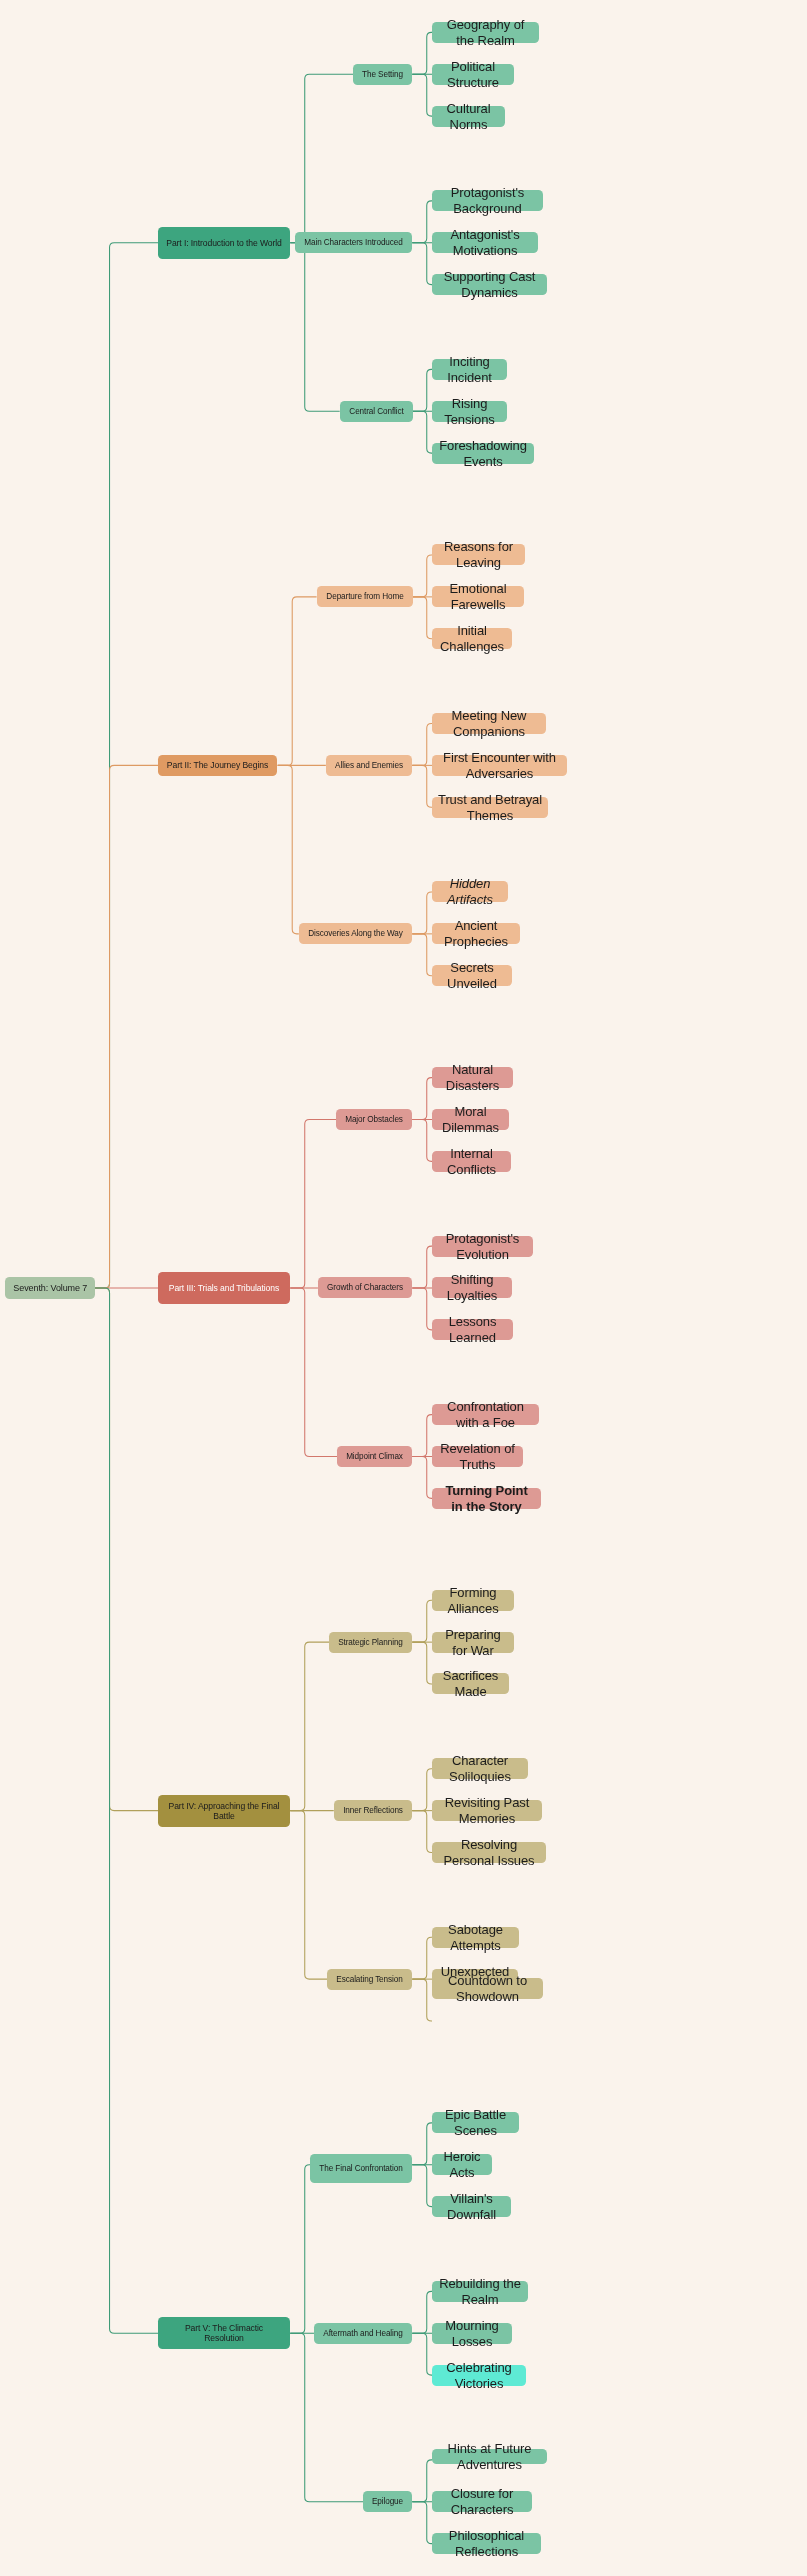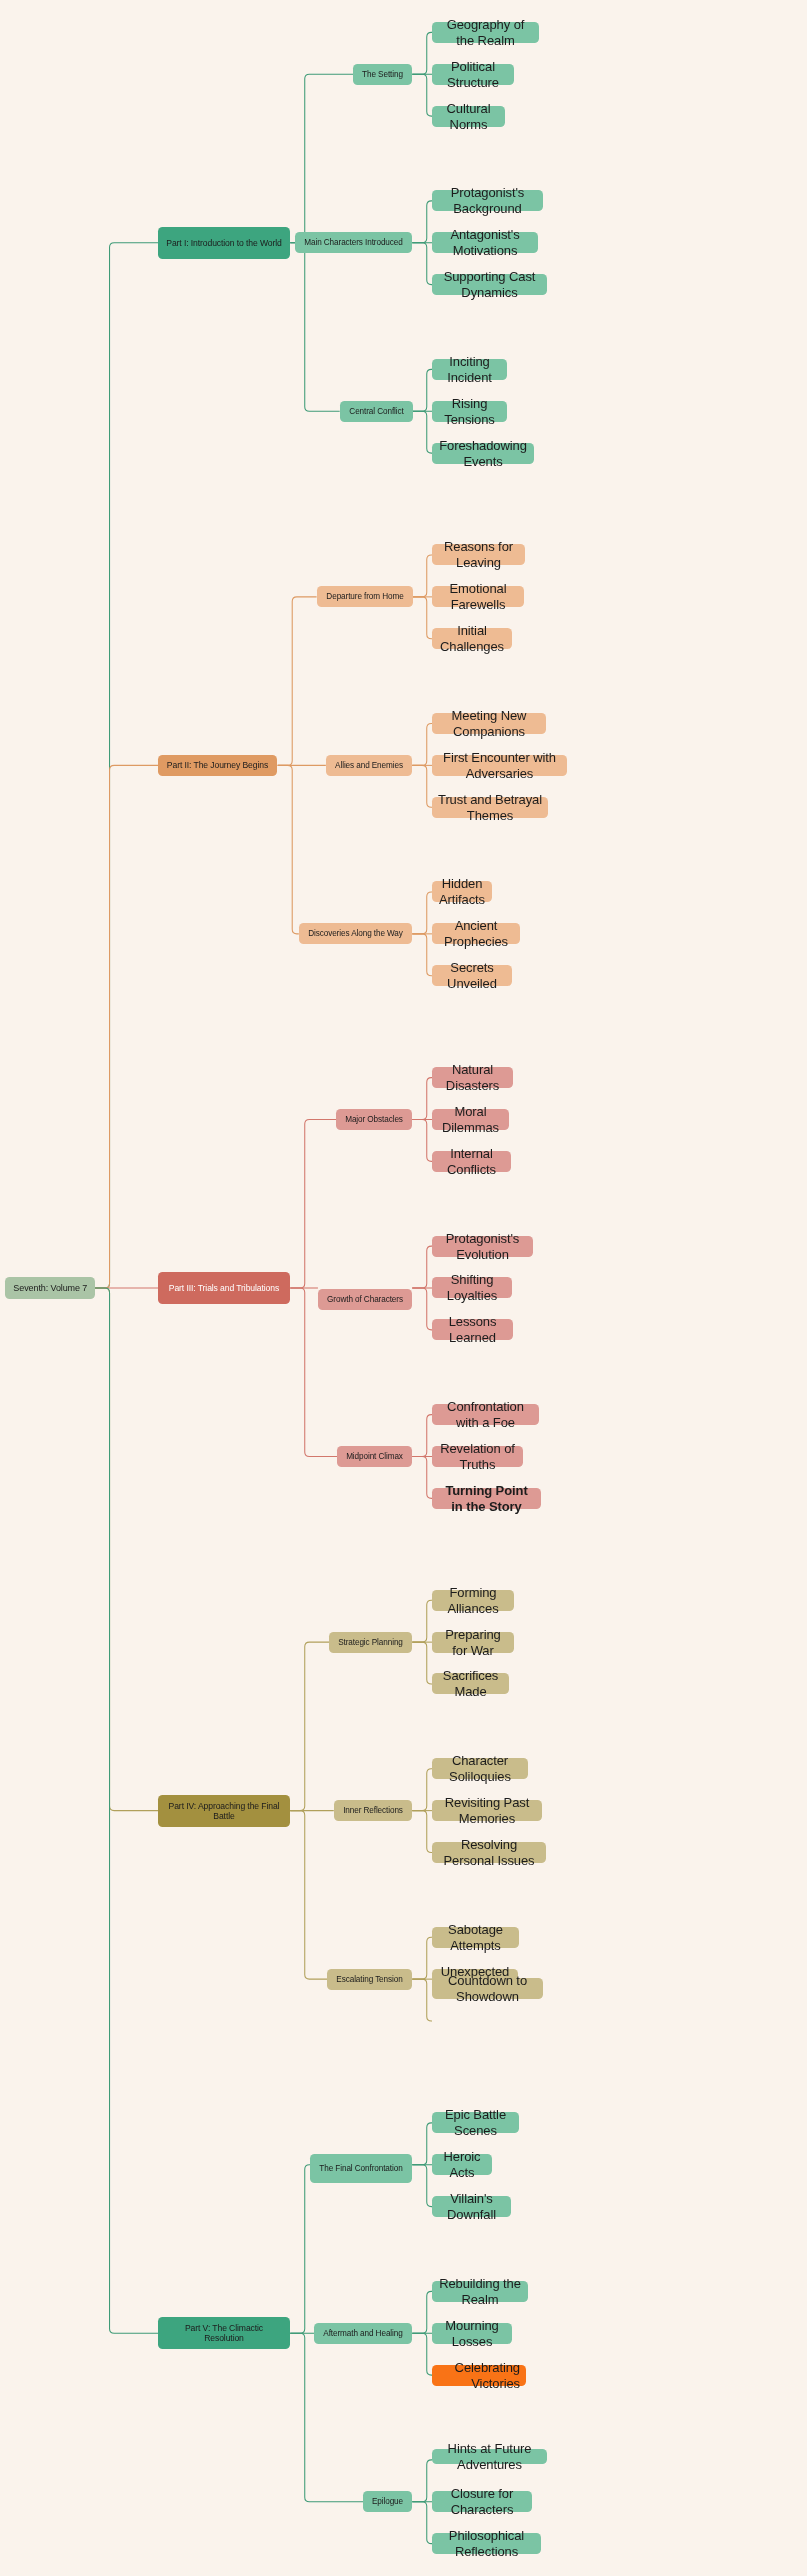--- a/index.html
+++ b/index.html
@@ -119,29 +119,29 @@
     <div class="node lvl1" style="left: 158px; top: 755px; width: 119px; height: 21px; background: rgb(223, 154, 98); color: rgb(28, 28, 28);">Part II: The Journey Begins</div>
     <div class="node lvl2" style="left: 317px; top: 586px; width: 96px; height: 21px; background: rgb(238, 187, 147); color: rgb(28, 28, 28);">Departure from Home</div>
     <div class="node lvl3" style="left: 432px; top: 544px; width: 93px; height: 21px; background: rgb(238, 187, 147); color: rgb(28, 28, 28);">Reasons for Leaving</div>
     <div class="node lvl3" style="left: 432px; top: 586px; width: 92px; height: 21px; background: rgb(238, 187, 147); color: rgb(28, 28, 28);">Emotional Farewells</div>
     <div class="node lvl3" style="left: 432px; top: 628px; width: 80px; height: 21px; background: rgb(238, 187, 147); color: rgb(28, 28, 28);">Initial Challenges</div>
     <div class="node lvl2" style="left: 326px; top: 755px; width: 86px; height: 21px; background: rgb(238, 187, 147); color: rgb(28, 28, 28);">Allies and Enemies</div>
     <div class="node lvl3" style="left: 432px; top: 713px; width: 114px; height: 21px; background: rgb(238, 187, 147); color: rgb(28, 28, 28);">Meeting New Companions</div>
     <div class="node lvl3" style="left: 432px; top: 755px; width: 135px; height: 21px; background: rgb(238, 187, 147); color: rgb(28, 28, 28);">First Encounter with Adversaries</div>
     <div class="node lvl3" style="left: 432px; top: 797px; width: 116px; height: 21px; background: rgb(238, 187, 147); color: rgb(28, 28, 28);">Trust and Betrayal Themes</div>
     <div class="node lvl2" style="left: 299px; top: 923px; width: 113px; height: 21px; background: rgb(238, 187, 147); color: rgb(28, 28, 28);">Discoveries Along the Way</div>
-    <div class="node lvl3" style="left: 432px; top: 881px; width: 60px; height: 21px; background: rgb(238, 187, 147); color: rgb(28, 28, 28);">Hidden Artifacts</div>
+    <div class="node lvl3" style="left: 432px; top: 881px; width: 76px; height: 21px; background: rgb(238, 187, 147); color: rgb(28, 28, 28); font-style: italic;">Hidden Artifacts</div>
     <div class="node lvl3" style="left: 432px; top: 923px; width: 88px; height: 21px; background: rgb(238, 187, 147); color: rgb(28, 28, 28);">Ancient Prophecies</div>
     <div class="node lvl3" style="left: 432px; top: 965px; width: 80px; height: 21px; background: rgb(238, 187, 147); color: rgb(28, 28, 28);">Secrets Unveiled</div>
     <div class="node lvl1" style="left: 158px; top: 1272px; width: 132px; height: 32px; background: rgb(206, 106, 94); color: rgb(255, 255, 255);">Part III: Trials and Tribulations</div>
     <div class="node lvl2" style="left: 336px; top: 1109px; width: 76px; height: 21px; background: rgb(221, 154, 148); color: rgb(28, 28, 28);">Major Obstacles</div>
     <div class="node lvl3" style="left: 432px; top: 1067px; width: 81px; height: 21px; background: rgb(221, 154, 148); color: rgb(28, 28, 28);">Natural Disasters</div>
     <div class="node lvl3" style="left: 432px; top: 1109px; width: 77px; height: 21px; background: rgb(221, 154, 148); color: rgb(28, 28, 28);">Moral Dilemmas</div>
     <div class="node lvl3" style="left: 432px; top: 1151px; width: 79px; height: 21px; background: rgb(221, 154, 148); color: rgb(28, 28, 28);">Internal Conflicts</div>
-    <div class="node lvl2" style="left: 318px; top: 1277px; width: 94px; height: 21px; background: rgb(221, 154, 148); color: rgb(28, 28, 28); margin-top: 12px;">Growth of Characters</div>
+    <div class="node lvl2" style="left: 318px; top: 1277px; width: 94px; height: 21px; background: rgb(221, 154, 148); color: rgb(28, 28, 28);">Growth of Characters</div>
     <div class="node lvl3" style="left: 432px; top: 1236px; width: 101px; height: 21px; background: rgb(221, 154, 148); color: rgb(28, 28, 28);">Protagonist's Evolution</div>
     <div class="node lvl3" style="left: 432px; top: 1277px; width: 80px; height: 21px; background: rgb(221, 154, 148); color: rgb(28, 28, 28);">Shifting Loyalties</div>
     <div class="node lvl3" style="left: 432px; top: 1319px; width: 81px; height: 21px; background: rgb(221, 154, 148); color: rgb(28, 28, 28);">Lessons Learned</div>
     <div class="node lvl2" style="left: 337px; top: 1446px; width: 75px; height: 21px; background: rgb(221, 154, 148); color: rgb(28, 28, 28);">Midpoint Climax</div>
     <div class="node lvl3" style="left: 432px; top: 1404px; width: 107px; height: 21px; background: rgb(221, 154, 148); color: rgb(28, 28, 28);">Confrontation with a Foe</div>
     <div class="node lvl3" style="left: 432px; top: 1446px; width: 91px; height: 21px; background: rgb(221, 154, 148); color: rgb(28, 28, 28);">Revelation of Truths</div>
     <div class="node lvl3" style="left: 432px; top: 1488px; width: 109px; height: 21px; background: rgb(221, 154, 148); color: rgb(28, 28, 28); font-weight: bold;">Turning Point in the Story</div>
     <div class="node lvl1" style="left: 158px; top: 1795px; width: 132px; height: 32px; background: rgb(163, 144, 63); color: rgb(28, 28, 28);">Part IV: Approaching the Final Battle</div>
     <div class="node lvl2" style="left: 329px; top: 1632px; width: 83px; height: 21px; background: rgb(201, 188, 139); color: rgb(28, 28, 28);">Strategic Planning</div>
     <div class="node lvl3" style="left: 432px; top: 1590px; width: 82px; height: 21px; background: rgb(201, 188, 139); color: rgb(28, 28, 28);">Forming Alliances</div>
@@ -156,19 +156,19 @@
     <div class="node lvl3" style="left: 432px; top: 1969px; width: 86px; height: 21px; background: rgb(201, 188, 139); color: rgb(28, 28, 28);">Unexpected Twists</div>
     <div class="node lvl3" style="left: 432px; top: 1978px; width: 111px; height: 21px; background: rgb(201, 188, 139); color: rgb(28, 28, 28);">Countdown to Showdown</div>
     <div class="node lvl1" style="left: 158px; top: 2317px; width: 132px; height: 32px; background: rgb(61, 165, 127); color: rgb(28, 28, 28);">Part V: The Climactic Resolution</div>
     <div class="node lvl2" style="left: 310px; top: 2154px; width: 102px; height: 29px; background: rgb(123, 196, 164); color: rgb(28, 28, 28);">The Final Confrontation</div>
     <div class="node lvl3" style="left: 432px; top: 2112px; width: 87px; height: 21px; background: rgb(123, 196, 164); color: rgb(28, 28, 28);">Epic Battle Scenes</div>
     <div class="node lvl3" style="left: 432px; top: 2154px; width: 60px; height: 21px; background: rgb(123, 196, 164); color: rgb(28, 28, 28);">Heroic Acts</div>
     <div class="node lvl3" style="left: 432px; top: 2196px; width: 79px; height: 21px; background: rgb(123, 196, 164); color: rgb(28, 28, 28);">Villain's Downfall</div>
     <div class="node lvl2" style="left: 314px; top: 2323px; width: 98px; height: 21px; background: rgb(123, 196, 164); color: rgb(28, 28, 28);">Aftermath and Healing</div>
     <div class="node lvl3" style="left: 432px; top: 2281px; width: 96px; height: 21px; background: rgb(123, 196, 164); color: rgb(28, 28, 28);">Rebuilding the Realm</div>
     <div class="node lvl3" style="left: 432px; top: 2323px; width: 80px; height: 21px; background: rgb(123, 196, 164); color: rgb(28, 28, 28);">Mourning Losses</div>
-    <div class="node lvl3" style="left: 432px; top: 2365px; width: 94px; height: 21px; background: #f97316; color: rgb(28, 28, 28); text-align: right;">Celebrating Victories</div>
+    <div class="node lvl3" style="left: 432px; top: 2365px; width: 94px; height: 21px; background: #5eead4; color: rgb(28, 28, 28);">Celebrating Victories</div>
     <div class="node lvl2" style="left: 363px; top: 2491px; width: 49px; height: 21px; background: rgb(123, 196, 164); color: rgb(28, 28, 28);">Epilogue</div>
     <div class="node lvl3" style="left: 432px; top: 2449px; width: 115px; height: 15px; background: rgb(123, 196, 164); color: rgb(28, 28, 28);">Hints at Future Adventures</div>
     <div class="node lvl3" style="left: 432px; top: 2491px; width: 100px; height: 21px; background: rgb(123, 196, 164); color: rgb(28, 28, 28);">Closure for Characters</div>
     <div class="node lvl3" style="left: 432px; top: 2533px; width: 109px; height: 21px; background: rgb(123, 196, 164); color: rgb(28, 28, 28);">Philosophical Reflections</div>
   </div>
 
 
 </body></html>

